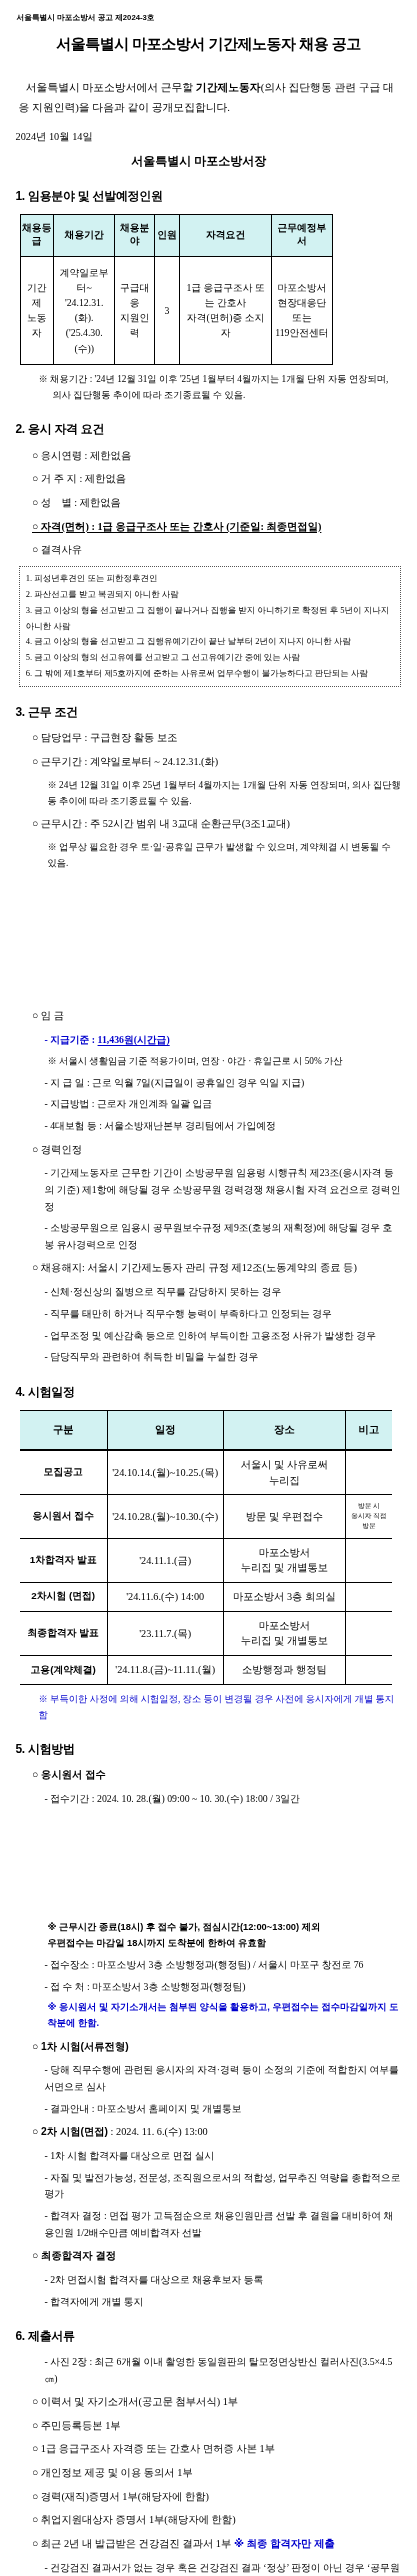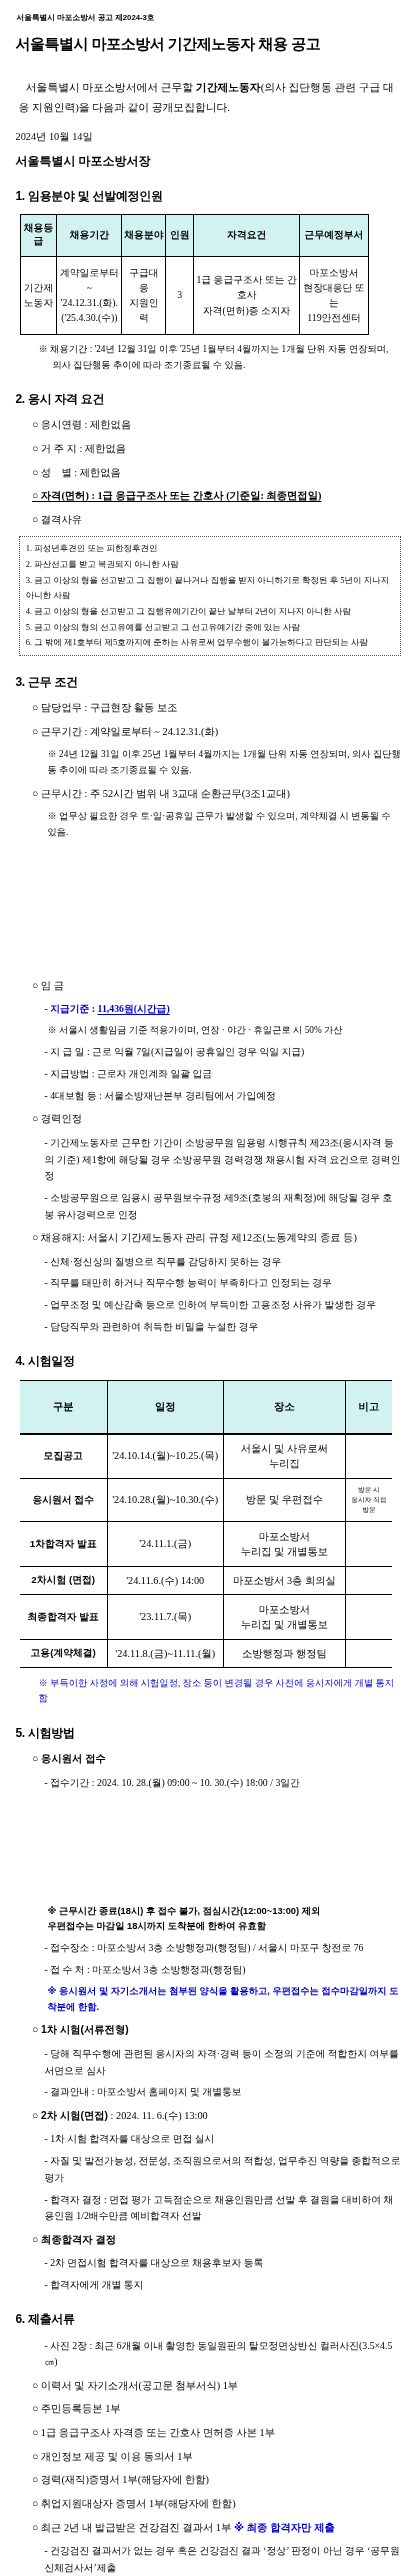--- a/index.html
+++ b/index.html
@@ -2,48 +2,48 @@
 <html style="font-size:8.2px"><head>
 <meta charset="utf-8">
 <style>
   html,body{margin:0;padding:0;background:#fff;color:#000;}
   .doc{width:417px;box-sizing:border-box;padding:11.3px 15.5px 31px 15.5px;
        font-family:"Liberation Serif","DejaVu Serif",serif;}
   .pre{white-space:pre-wrap;}
 
   .notice-no{font-family:"Liberation Sans","DejaVu Sans",sans-serif;font-size:7.7px;font-weight:bold;margin:2.1px 0 7.2px 1px;}
   .title{font-family:"Liberation Sans","DejaVu Sans",sans-serif;font-size:15px;font-weight:800;
-         letter-spacing:-0.5px;margin:11.3px 0 23px 0;}
+         text-align:center;letter-spacing:-0.5px;margin:11.3px 0 23px 0;}
   .intro{font-size:10.8px;line-height:1.9;margin:0 3.1px 12.4px 3.1px;text-indent:7.2px;}
   .intro b{font-family:"Liberation Sans","DejaVu Sans",sans-serif;font-weight:700;}
   .date-line{text-align:left;font-size:10.3px;margin:5.2px 40px 2.1px 0;}
-  .signer-line{text-align:left;font-size:12px;font-weight:bold;margin:9.3px 19.6px 3.1px 0;}
+  .signer-line{text-align:center;font-size:12px;font-weight:bold;margin:9.3px 19.6px 3.1px 0;}
 
   .sec-h{font-family:"Liberation Sans","DejaVu Sans",sans-serif;font-size:12px;font-weight:800;
          letter-spacing:-0.3px;margin:17.5px 0 9.3px 0;}
   .o-item{font-size:10.3px;line-height:1.65;margin:6.7px 0 6.7px 16.5px;}
   .o-item.bold{font-weight:bold;}
   .sub-item{font-size:9.8px;line-height:1.7;margin:5.2px 0 5.2px 29px;}
   .note-item{font-size:9.3px;line-height:1.7;margin:4.1px 0 4.1px 32px;}
   .blue{color:#0000cd;}
   .u{text-decoration:underline;text-underline-offset:1.5px;}
   .b{font-weight:bold;}
   .gothic{font-family:"Liberation Sans","DejaVu Sans",sans-serif;}
 
   table{border-collapse:collapse;margin:5.2px 0 7.2px 4.1px;}
-  .t1{border:1.5px solid #000;width:349px;}
+  .t1{border:1.5px solid #000;width:313px;}
   .t1 th{background:#d2f2f2;border:1px solid #000;font-family:"Liberation Sans","DejaVu Sans",sans-serif;
          font-size:9.8px;font-weight:800;padding:7.2px 1px;}
   .t1 td{border:1px solid #000;font-size:9.8px;text-align:center;padding:8.2px 2.1px;line-height:1.55;}
   .t1 th:first-child,.t1 td:first-child{border-left:none;}
   .t1 th:last-child,.t1 td:last-child{border-right:none;}
 
   .t2{width:372px;border-top:1.5px solid #000;border-bottom:1.5px solid #000;}
   .t2 th{background:#d2f2f2;border-bottom:2.1px double #000;border-left:0.5px solid #000;
-         font-family:"Liberation Sans","DejaVu Sans",sans-serif;font-size:10.3px;font-weight:800;padding:19px 1px;}
+         font-family:"Liberation Sans","DejaVu Sans",sans-serif;font-size:10.3px;font-weight:800;padding:12px 1px;}
   .t2 td{border-top:0.5px solid #000;border-left:0.5px solid #000;font-size:10.3px;text-align:center;
          padding:6.2px 2.1px;line-height:1.5;}
   .t2 th:first-child,.t2 td:first-child{border-left:none;}
   .t2 td.small{font-size:6.7px;line-height:1.5;}
   .t2 td.bold-cell{font-family:"Liberation Sans","DejaVu Sans",sans-serif;font-weight:700;font-size:9.8px;}
 
   .tbl-note{font-size:9.3px;line-height:1.7;margin:7.2px 0 4.1px 23px;}
 
   .dotted-box{border:0.5px dotted #555;margin:7.2px 1px 5.2px 3.1px;padding:4.1px 6.2px;
               font-size:8.5px;line-height:1.85;}

